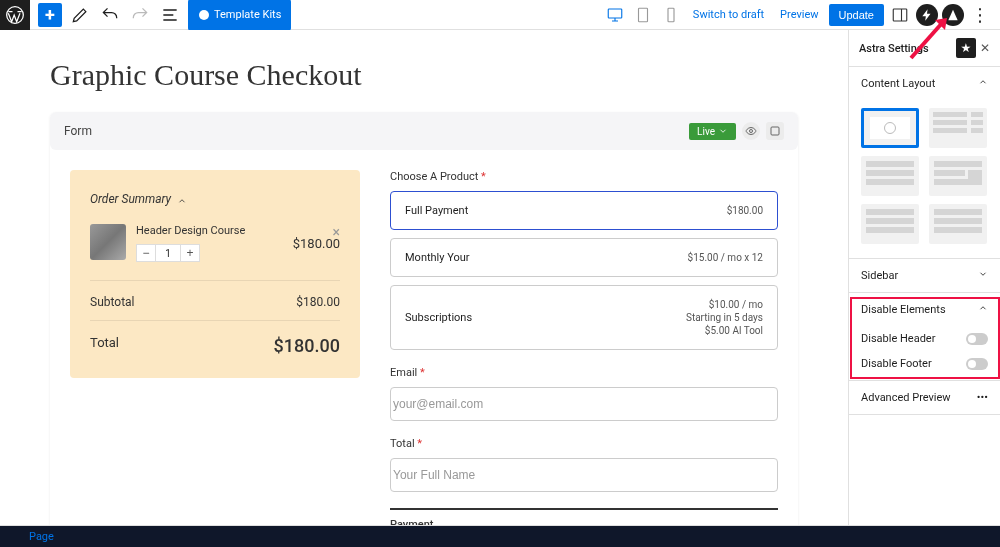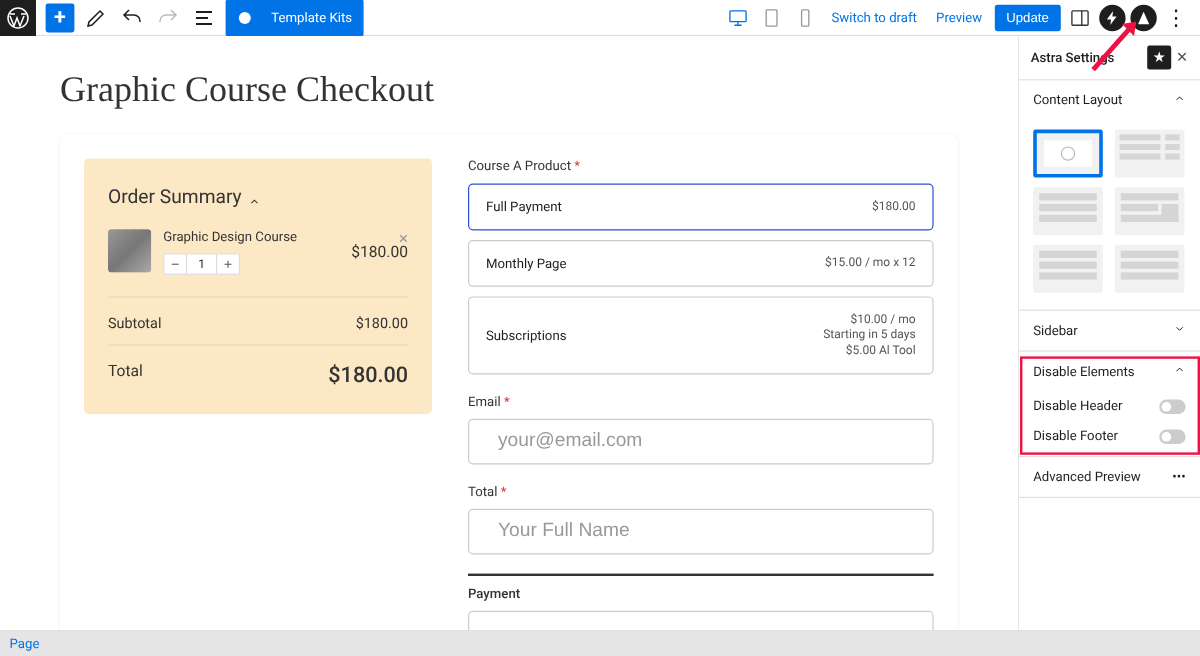--- a/index.html
+++ b/index.html
@@ -6,21 +6,21 @@
 body { font-family: -apple-system, BlinkMacSystemFont, "Segoe UI", Roboto, sans-serif; font-size: 13px; color: #1e1e1e; background: #fff; width: 1000px; height: 547px; overflow: hidden; position: relative; }
 
 
 .topbar { height: 30px; display: flex; align-items: center; background: #fff; border-bottom: 1px solid #e0e0e0; }
 .wp-logo { width: 30px; height: 30px; background: #1e1e1e; display: flex; align-items: center; justify-content: center; color: #fff; }
 .wp-logo svg { width: 20px; height: 20px; }
 .tb-left { display: flex; align-items: center; gap: 6px; padding: 0 8px; }
 .tb-add { width: 24px; height: 24px; background: #0073e6; border-radius: 2px; display: flex; align-items: center; justify-content: center; color: #fff; font-size: 18px; font-weight: bold; cursor: pointer; }
 .tb-ico { width: 24px; height: 24px; display: flex; align-items: center; justify-content: center; color: #1e1e1e; cursor: pointer; }
 .tb-ico svg { width: 20px; height: 20px; }
-.tpl-kits { background: #0073e6; color: #fff; height: 32px; padding: 0 10px; border-radius: 3px; display: flex; align-items: center; gap: 16px; font-size: 11px; cursor: pointer; }
+.tpl-kits { background: #0073e6; color: #fff; height: 32px; padding: 0 10px; border-radius: 3px; display: flex; align-items: center; gap: 4px; font-size: 11px; cursor: pointer; }
 .tb-right { margin-left: auto; display: flex; align-items: center; gap: 4px; padding-right: 8px; }
 .tb-dev { width: 24px; height: 24px; display: flex; align-items: center; justify-content: center; cursor: pointer; }
 .tb-dev svg { width: 18px; height: 18px; }
 .tb-dev.active svg { stroke: #0073e6; }
 .tb-link { color: #0073e6; font-size: 11px; padding: 0 6px; cursor: pointer; }
 .tb-upd { background: #0073e6; color: #fff; border: none; height: 22px; padding: 0 10px; border-radius: 2px; font-size: 11px; cursor: pointer; }
 .tb-sq { width: 24px; height: 24px; display: flex; align-items: center; justify-content: center; cursor: pointer; }
 .tb-sq svg { width: 18px; height: 18px; }
 .tb-circ { width: 22px; height: 22px; border-radius: 50%; background: #1e1e1e; display: flex; align-items: center; justify-content: center; color: #fff; cursor: pointer; }
 .tb-circ svg { width: 14px; height: 14px; }
@@ -37,42 +37,42 @@
 .fb-head { display: flex; align-items: center; padding: 10px 14px; background: #f5f5f7; border-radius: 6px; }
 .fb-title { font-size: 12px; color: #444; }
 .fb-right { margin-left: auto; display: flex; align-items: center; gap: 6px; }
 .fb-live { background: #3a9b3a; color: #fff; font-size: 10px; padding: 3px 8px; border-radius: 2px; display: flex; align-items: center; gap: 3px; }
 .fb-act { width: 18px; height: 18px; display: flex; align-items: center; justify-content: center; color: #666; cursor: pointer; background:#ececec; border-radius:50%; }
 .fb-act svg { width: 12px; height: 12px; }
 
 
 .fb-body { display: flex; padding: 20px; gap: 30px; }
 .order-summary { width: 290px; background: #fce8c4; border-radius: 4px; padding: 22px 20px; align-self: flex-start; }
-.os-head { font-size: 16px; color: #333; display: flex; align-items: flex-end; gap: 6px; margin-bottom: 18px; }
+.os-head { font-size: 12px; color: #333; display: flex; align-items: flex-end; gap: 6px; margin-bottom: 18px; font-style: italic; }
 .os-item { display: flex; gap: 10px; align-items: flex-start; position: relative; }
 .os-thumb { width: 36px; height: 36px; background: #888; border-radius: 3px; background-image: linear-gradient(135deg,#999 0%,#777 50%,#aaa 100%); }
 .os-info { flex: 1; }
 .os-name { font-size: 11px; color: #333; line-height: 1.3; margin-bottom: 6px; }
 .os-qty { display: flex; align-items: center; gap: 0; }
 .os-qty button { width: 20px; height: 18px; border: 1px solid #ddd; background: #fff; font-size: 12px; cursor: pointer; color: #555; }
 .os-qty span { width: 24px; height: 18px; border-top: 1px solid #ddd; border-bottom: 1px solid #ddd; background: #fff; font-size: 10px; display: flex; align-items: center; justify-content: center; }
 .os-close { position: absolute; top: 0; right: 0; color: #999; font-size: 14px; cursor: pointer; }
 .os-price { font-size: 13px; color: #333; margin-left: auto; align-self: center; }
 .os-row { display: flex; justify-content: space-between; font-size: 12px; color: #333; padding: 14px 0 0 0; border-top: 1px solid rgba(0,0,0,0.08); margin-top: 18px; }
 .os-total { display: flex; justify-content: space-between; font-size: 13px; color: #333; padding-top: 14px; border-top: 1px solid rgba(0,0,0,0.08); margin-top: 11px; }
 .os-total .v { font-size: 18px; font-weight: 500; }
 
 .form-fields { flex: 1; }
 .ff-label { font-size: 11px; color: #333; margin-bottom: 8px; display: block; }
 .req { color: #d33; }
 .product-opt { border: 1px solid #ccc; border-radius: 4px; padding: 12px 14px; display: flex; justify-content: space-between; align-items: center; font-size: 11px; margin-bottom: 8px; cursor: pointer; }
 .product-opt.sel { border: 1.5px solid #2d4fd1; }
 .po-price { color: #555; font-size: 10px; text-align: right; line-height: 1.3; }
 .ff-group { margin-bottom: 16px; }
-.ff-input { width: 100%; border: 1px solid #ccc; border-radius: 4px; padding: 9px 24px; font-size: 16px; color: #333; }
+.ff-input { width: 100%; border: 1px solid #ccc; border-radius: 4px; padding: 9px 2px; font-size: 12px; color: #333; }
 .ff-input::placeholder { color: #999; }
 .pay-section { border-top: 2px solid #333; padding-top: 8px; }
 .pay-preview { border: 1px solid #ccc; border-radius: 4px; padding: 12px 14px; display: flex; align-items: flex-start; gap: 10px; font-size: 11px; color: #555; line-height: 1.4; }
 
 
 .sidebar { width: 152px; border-left: 1px solid #e0e0e0; background: #fff; font-size: 11px; }
 .sb-head { display: flex; align-items: center; padding: 8px 10px; border-bottom: 1px solid #e0e0e0; }
 .sb-head-title { font-size: 11px; font-weight: 500; }
 .sb-star { margin-left: auto; width: 20px; height: 20px; background: #1e1e1e; border-radius: 2px; display: flex; align-items: center; justify-content: center; color: #fff; font-size: 12px; }
 .sb-close { margin-left: 4px; cursor: pointer; font-size: 12px; color: #555; }
@@ -91,21 +91,21 @@
 .toggle::after { content: ''; position: absolute; width: 8px; height: 8px; background: #fff; border-radius: 50%; top: 2px; left: 2px; }
 .sb-adv { display: flex; align-items: center; justify-content: space-between; padding: 10px 12px; font-size: 11px; cursor: pointer; }
 .highlight-box { position: absolute; border: 2px solid #e14; pointer-events: none; }
 .hl1 { top: 297px; right: 0; width: 150px; height: 82px; }
 
 
 .arrow { position: absolute; top: 16px; right: 47px; width: 48px; height: 48px; pointer-events: none; }
 .arrow svg { width: 100%; height: 100%; }
 
 
-.footer { position: absolute; bottom: 0; left: 0; right: 0; height: 22px; border-top: 1px solid #e0e0e0; background: #e5e5e5; display: flex; align-items: center; padding: 0 8px; font-size: 11px; color: #0073e6; }
+.footer { position: absolute; bottom: 0; left: 0; right: 0; height: 22px; border-top: 1px solid #e0e0e0; background: #0f172a; display: flex; align-items: center; padding: 0 29px; font-size: 11px; color: #0073e6; }
 
 .chev { width:10px; height:10px; }
 </style>
 </head>
 <body>
 
 <div class="topbar">
   <div class="wp-logo">
     <svg viewBox="0 0 24 24" fill="none" stroke="currentColor" stroke-width="1.5">
         <circle cx="12" cy="12" r="10"></circle>
@@ -180,33 +180,55 @@
     <div class="tb-dots">⋮</div>
   </div>
 </div>
 
 <div class="main">
   <div class="canvas">
     <div class="page-area">
       <h1 class="page-title">Graphic Course Checkout</h1>
 
       <div class="form-block">
+        <div class="fb-head">
+          <span class="fb-title">Form</span>
+          <div class="fb-right">
+            <span class="fb-live">
+                <span>Live</span>
+                <svg class="chev" viewBox="0 0 24 24" fill="none" stroke="currentColor" stroke-width="2">
+                  <path d="M6 9l6 6 6-6"></path>
+                </svg>
+              </span>
+            <span class="fb-act">
+                <svg viewBox="0 0 24 24" fill="none" stroke="currentColor" stroke-width="2">
+                  <circle cx="12" cy="12" r="3"></circle>
+                  <path d="M2 12s3-7 10-7 10 7 10 7-3 7-10 7-10-7-10-7z"></path>
+                </svg>
+              </span>
+            <span class="fb-act" style="border-radius:3px;">
+                <svg viewBox="0 0 24 24" fill="none" stroke="currentColor" stroke-width="2">
+                  <rect x="4" y="4" width="16" height="16" rx="2"></rect>
+                </svg>
+              </span>
+          </div>
+        </div>
 
         <div class="fb-body">
           <div class="order-summary">
             <div class="os-head">
               <span>Order Summary</span>
               <svg class="chev" viewBox="0 0 24 24" fill="none" stroke="currentColor" stroke-width="2">
                   <path d="M6 15l6-6 6 6"></path>
                 </svg>
             </div>
             <div class="os-item">
               <div class="os-thumb"></div>
               <div class="os-info">
-                <div class="os-name">Graphic Design Course</div>
+                <div class="os-name">Header Design Course</div>
                 <div class="os-qty">
                   <button>−</button>
                   <span>1</span>
                   <button>+</button>
                 </div>
               </div>
               <span class="os-close">×</span>
               <div class="os-price">$180.00</div>
             </div>
             <div class="os-row">
@@ -214,27 +236,27 @@
               <span>$180.00</span>
             </div>
             <div class="os-total">
               <span>Total</span>
               <span class="v">$180.00</span>
             </div>
           </div>
 
           <div class="form-fields">
             <div class="ff-group">
-              <label class="ff-label"><span>Course A Product</span> <span class="req">*</span></label>
+              <label class="ff-label"><span>Choose A Product</span> <span class="req">*</span></label>
               <div class="product-opt sel">
                 <span>Full Payment</span>
                 <span class="po-price">$180.00</span>
               </div>
               <div class="product-opt">
-                <span>Monthly Page</span>
+                <span>Monthly Your</span>
                 <span class="po-price">$15.00 / mo x 12</span>
               </div>
               <div class="product-opt">
                 <span>Subscriptions</span>
                 <span class="po-price">
                   <div>$10.00 / mo</div>
                   <div>Starting in 5 days</div>
                   <div>$5.00 Al Tool</div>
                 </span>
               </div>

